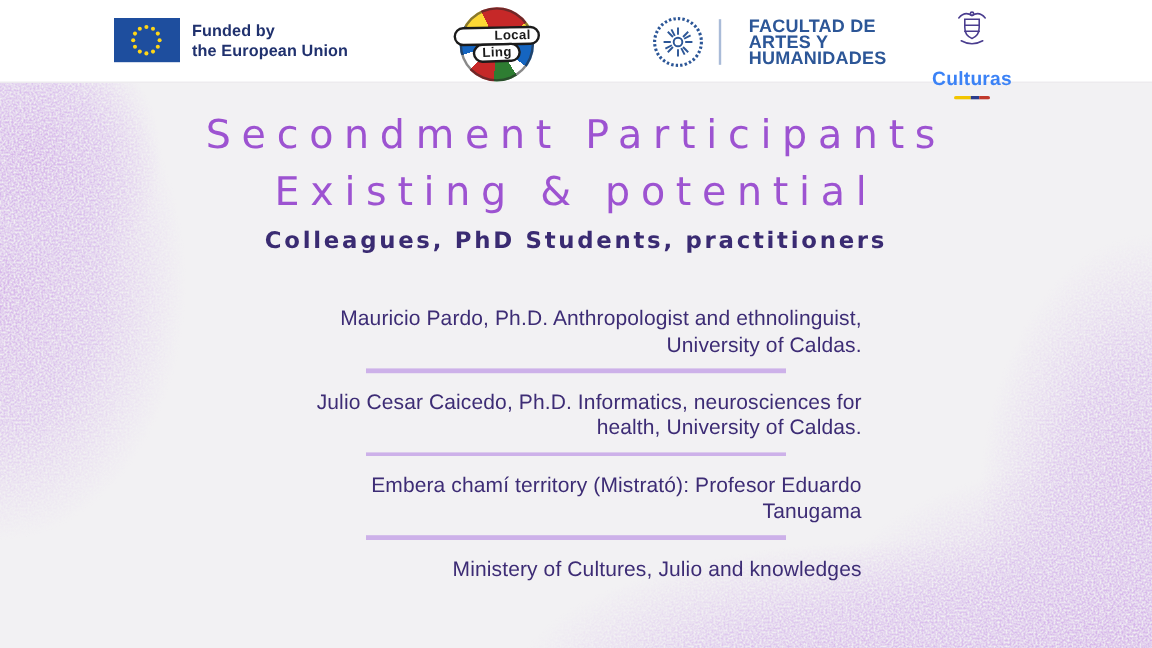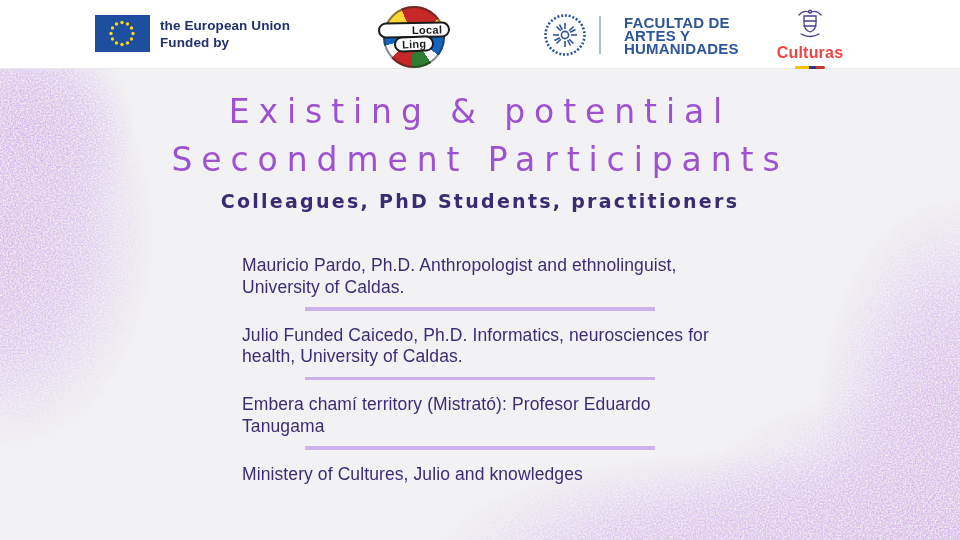--- a/index.html
+++ b/index.html
@@ -31,40 +31,40 @@
     font-weight:bold;font-size:11px;line-height:12px;color:#1b1b1b;
     padding:0 6px;letter-spacing:.3px;
   }
   .ll-pill.ling{margin-top:-2px;transform:rotate(-2deg);}
   .ll-pill.local{transform:rotate(-1deg);padding-left:32px;}
   .caldas-logo{position:absolute;left:543px;top:13px;display:flex;align-items:center;}
   .caldas-rule{width:2px;height:38px;background:#A9BBD8;margin:0 11px 0 12px;}
   .caldas-text{font-weight:bold;font-size:15px;line-height:13px;color:#2C5697;letter-spacing:.2px;margin-left:12px;}
   .caldas-text .l2,.caldas-text .l3{font-weight:800;}
   .culturas-logo{position:absolute;left:768px;top:7px;width:84px;text-align:center;z-index:3;}
-  .culturas-label{font-weight:bold;font-size:16px;color:#ef4444;letter-spacing:.2px;margin-top:1px;}
+  .culturas-label{font-weight:bold;font-size:16px;color:#3b82f6;letter-spacing:.2px;margin-top:14px;}
   .culturas-flag{width:30px;height:3px;margin:4px auto 0;border-radius:2px;overflow:hidden;display:flex;}
   .culturas-flag .y{flex:0 0 45%;background:#F2C500;}
   .culturas-flag .b{flex:0 0 25%;background:#2B3C8C;}
   .culturas-flag .r{flex:0 0 30%;background:#C0392B;}
   
   .title-block{position:absolute;left:0;top:88px;width:960px;text-align:center;z-index:2;}
   .title-line{
     display:block;font-family:"DejaVu Sans","Liberation Sans",sans-serif;
     font-size:33px;line-height:48px;font-weight:400;
     color:#9D53D1;letter-spacing:.27em;white-space:nowrap;
   }
   .subtitle{
     margin-top:6px;font-family:"DejaVu Sans","Liberation Sans",sans-serif;
     font-size:19px;font-weight:700;color:#3A2B72;letter-spacing:.12em;white-space:nowrap;
   }
   
   .participants{
     position:absolute;top:255px;left:50%;transform:translateX(-50%);
-    width:476px;text-align:left;z-index:2;
+    width:476px;text-align:right;z-index:2;
   }
   .participant{
     margin:0;font-size:17.5px;line-height:21.5px;color:#3D2C75;letter-spacing:.1px;
   }
   .divider{width:350px;height:3.5px;background:#CDB1E9;margin:9px auto 14px;}
 </style>
 </head>
 <body>
 
 <div class="slide">
@@ -105,22 +105,22 @@
             <circle cx="32.5" cy="28" r="1.7"></circle>
           <circle cx="27" cy="29.5" r="1.7"></circle>
             <circle cx="21.5" cy="28" r="1.7"></circle>
           <circle cx="17.5" cy="24" r="1.7"></circle>
             <circle cx="16" cy="18.5" r="1.7"></circle>
           <circle cx="17.5" cy="13" r="1.7"></circle>
             <circle cx="21.5" cy="9" r="1.7"></circle>
         </g>
       </svg>
       <div class="eu-text">
+        <div>Funded by</div>
         <div>the European Union</div>
-        <div>Funded by</div>
       </div>
     </div>
 
     <div class="ll-logo">
       <span class="ll-pill local">Local</span>
       <span class="ll-pill ling">Ling</span>
     </div>
 
     <div class="caldas-logo">
       <svg width="44" height="44" viewBox="0 0 44 44">
@@ -162,29 +162,29 @@
       <div class="culturas-flag">
         <span class="y"></span>
           <span class="b"></span>
           <span class="r"></span>
       </div>
     </div>
   </header>
 
   <div class="title-block">
     <h1 style="margin:0;font-weight:400;">
+      <span class="title-line">Secondment Participants</span>
       <span class="title-line">Existing &amp; potential</span>
-      <span class="title-line">Secondment Participants</span>
     </h1>
     <div class="subtitle">Colleagues, PhD Students, practitioners</div>
   </div>
 
   <section class="participants">
     <p class="participant">Mauricio Pardo, Ph.D. Anthropologist and ethnolinguist, University of Caldas.</p>
     <div class="divider"></div>
-    <p class="participant">Julio Funded Caicedo, Ph.D. Informatics, neurosciences for health, University of Caldas.</p>
+    <p class="participant">Julio Cesar Caicedo, Ph.D. Informatics, neurosciences for health, University of Caldas.</p>
     <div class="divider"></div>
     <p class="participant">Embera chamí territory (Mistrató): Profesor Eduardo Tanugama</p>
     <div class="divider"></div>
     <p class="participant">Ministery of Cultures, Julio and knowledges</p>
   </section>
 
 </div>
 
 </body></html>

